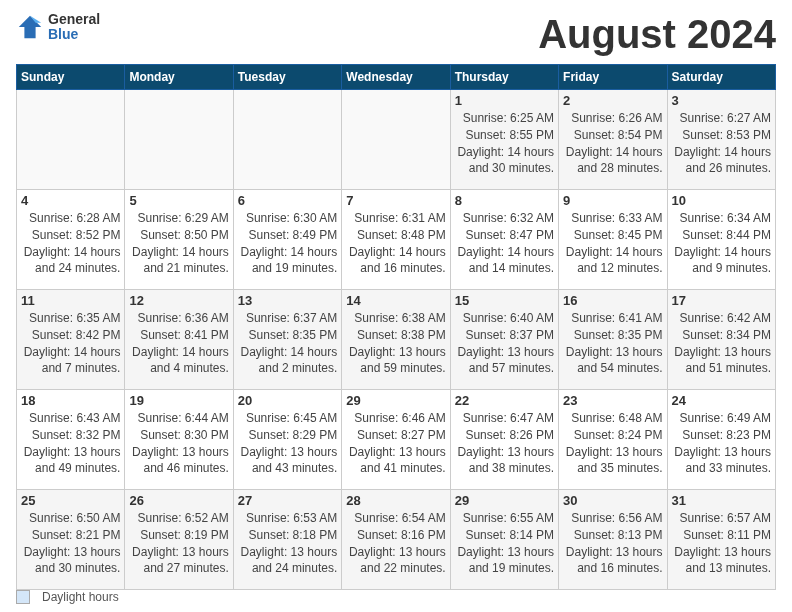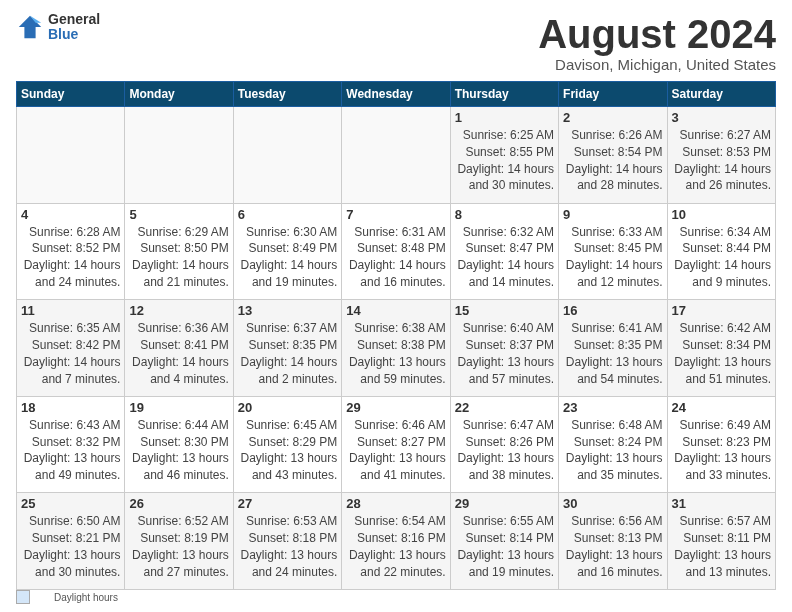--- a/index.html
+++ b/index.html
@@ -99,25 +99,25 @@
     .day-info {
       color: #444;
       font-size: 12px;
       line-height: 1.4;
       text-align: right;
     }
     .empty-cell {
       background-color: #f9f9f9 !important;
     }
     .footer {
-      font-size: 10px;
+      font-size: 12px;
       color: #555;
       display: flex;
       align-items: center;
-      gap: 24px;
+      gap: 12px;
     }
     .footer-box {
       width: 14px;
       height: 14px;
       background: #d4e6f8;
       border: 1px solid #aaa;
       display: inline-block;
     }
   </style>
 </head>
@@ -130,21 +130,20 @@
         <polygon points="20,4 36,20 28,20 28,36 12,36 12,20 4,20" fill="#2a6db5"></polygon>
         <polygon points="20,4 36,14 28,14" fill="#5aaff0"></polygon>
       </svg>
       <div class="logo-text">
         <span class="logo-general">General</span>
         <span class="logo-blue">Blue</span>
       </div>
     </div>
     <div class="title-block">
       <h1>August 2024</h1>
-      <h2>Davison, Michigan, United States</h2>
     </div>
   </div>
 
   <table class="calendar">
     <thead>
       <tr>
         <th>Sunday</th>
         <th>Monday</th>
         <th>Tuesday</th>
         <th>Wednesday</th>

